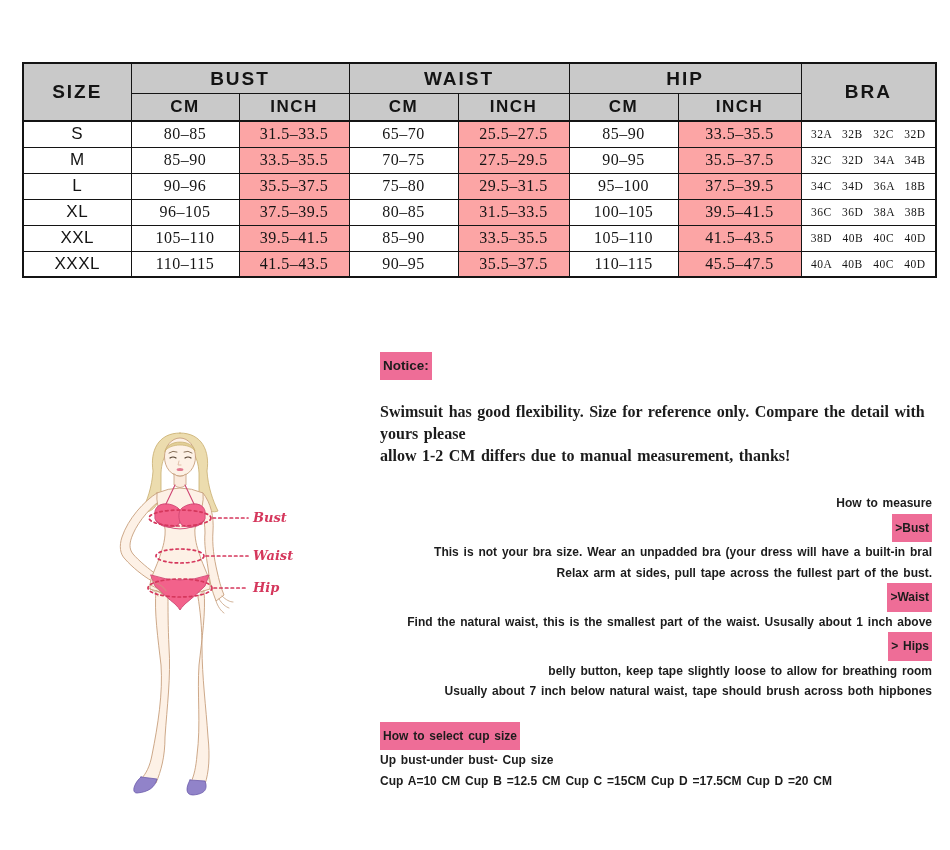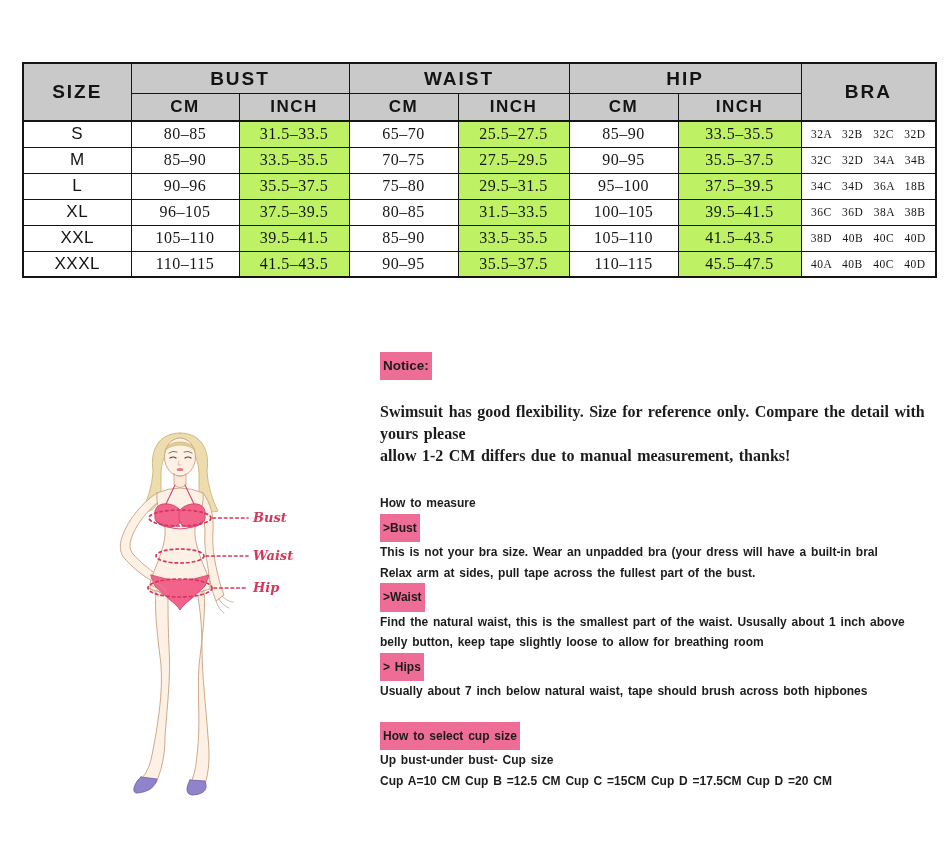--- a/index.html
+++ b/index.html
@@ -18,39 +18,39 @@
     border:1px solid #141414; text-align:center; vertical-align:middle;
     padding:0; overflow:hidden; white-space:nowrap;
   }
   .size-table thead th { background:#c9c9c9; font-weight:bold; }
   .row-groups th { height:29px; font-size:19px; letter-spacing:2px; }
   .row-subs  th { height:26px; font-size:17px; letter-spacing:1.5px; }
   .size-table tbody tr { height:26px; }
   .size-table tbody tr:first-child td { border-top:2px solid #141414; }
   td.size-cell { font-size:17px; letter-spacing:0.5px; }
   td.num  { font-family:"Liberation Serif", serif; font-size:16px; letter-spacing:0.5px; }
-  td.inch { background:#bef264; }
+  td.inch { background:#fca5a5; }
   td.bra  { font-family:"Liberation Serif", serif; font-size:11.5px; word-spacing:7px; letter-spacing:0.5px; }
 
   
   .figure { position:absolute; left:100px; top:425px; width:240px; height:390px; }
   .fig-label {
     font-family:"DejaVu Serif", serif; font-style:italic; font-weight:bold;
     font-size:13px; fill:#d5375c;
   }
 
   
   .info { position:absolute; left:380px; top:352px; width:552px; font-weight:bold; color:#1c1c1c; }
   .line-lg { font-size:13.5px; line-height:20px; word-spacing:2px; }
   .line-sm { font-size:16px;  line-height:22px;  word-spacing:1.5px;font-family:Liberation Serif, serif; }
   .line-m  { font-size:12px;  line-height:20.5px; word-spacing:1.5px; }
   .hl { background:#ee6d97; display:inline-block; padding:4px 3px; }
   .gap-a { margin-top:5px; }
   .gap-b { margin-top:21px; }
-  .gap-c { margin-top:26px; }
+  .gap-c { margin-top:26px;text-align:right; }
   .gap-d { margin-top:20px; }
 </style>
 </head>
 <body>
 
 <div class="table-wrap">
   <table class="size-table">
     <colgroup>
       <col style="width:108px">
         <col style="width:108px">
@@ -203,22 +203,22 @@
     <div class="line-sm">Swimsuit has good flexibility. Size for reference only. Compare the detail with yours please</div>
     <div class="line-sm">allow 1-2 CM differs due to manual measurement, thanks!</div>
   </div>
   <div class="gap-c">
     <div class="line-m">How to measure</div>
     <div class="line-m"><span class="hl">&gt;Bust</span></div>
     <div class="line-m">This is not your bra size. Wear an unpadded bra (your dress will have a built-in bral</div>
     <div class="line-m">Relax arm at sides, pull tape across the fullest part of the bust.</div>
     <div class="line-m"><span class="hl">&gt;Waist</span></div>
     <div class="line-m">Find the natural waist, this is the smallest part of the waist. Ususally about 1 inch above</div>
+    <div class="line-m"><span class="hl">&gt; Hips</span></div>
     <div class="line-m">belly button, keep tape slightly loose to allow for breathing room</div>
-    <div class="line-m"><span class="hl">&gt; Hips</span></div>
     <div class="line-m">Usually about 7 inch below natural waist, tape should brush across both hipbones</div>
   </div>
   <div class="gap-d">
     <div class="line-m"><span class="hl">How to select cup size</span></div>
     <div class="line-m">Up bust-under bust- Cup size</div>
     <div class="line-m">Cup A=10 CM Cup B =12.5 CM Cup C =15CM Cup D =17.5CM Cup D =20 CM</div>
   </div>
 </div>
 
 </body></html>

